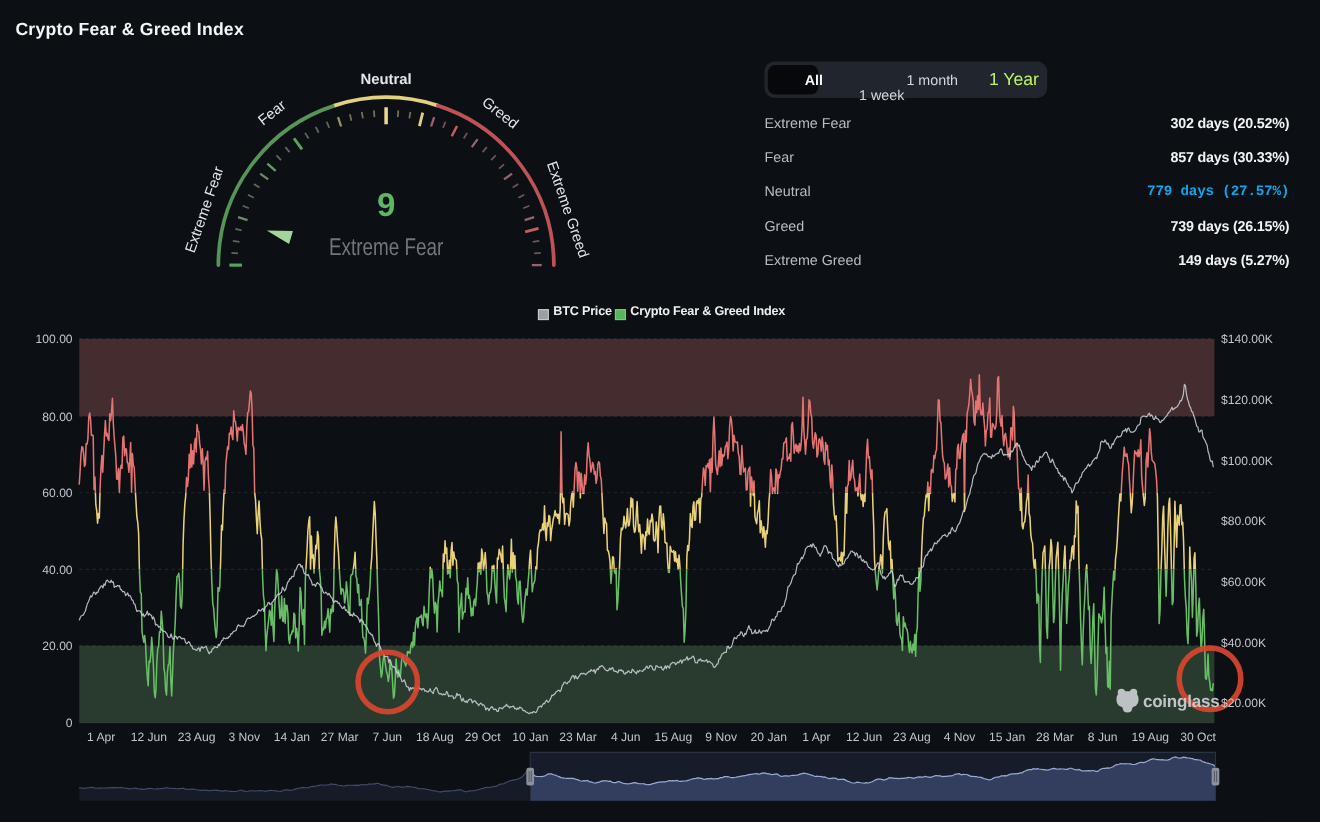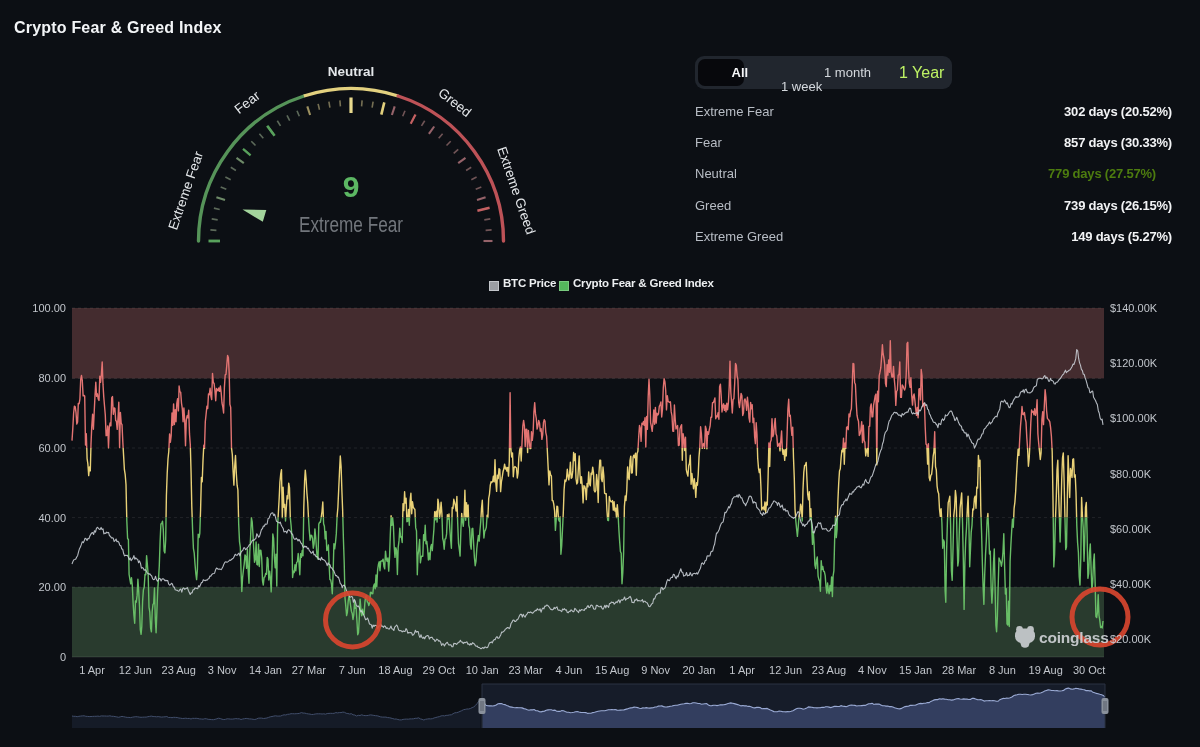--- a/index.html
+++ b/index.html
@@ -76,21 +76,21 @@
   <div style="position:absolute;left:2.5px;top:3px;width:46px;height:27px;background:#07080c;border-radius:7px;color:#f5f6f8;font-size:13px;font-weight:600;text-align:center;line-height:27px;padding-left:34px;">All</div>
   <div style="position:absolute;left:62px;top:14px;height:33px;line-height:33px;font-size:13px;color:#d4d8dd;margin-left:24px;">1 week</div>
   <div style="position:absolute;left:129px;top:0;height:33px;line-height:33px;font-size:13px;color:#d4d8dd;">1 month</div>
   <div style="position:absolute;left:204px;top:0;height:33px;line-height:33px;font-size:16px;color:#bef264;">1 Year</div>
 </div>
 <div style="position:absolute;left:695px;top:104px;font-size:13px;color:#b8bdc5;">Extreme Fear</div>
     <div style="position:absolute;right:28px;top:104px;font-size:13px;font-weight:700;color:#f2f3f5;letter-spacing:-0.2px;">302 days (20.52%)</div>
 <div style="position:absolute;left:695px;top:135px;font-size:13px;color:#b8bdc5;">Fear</div>
     <div style="position:absolute;right:28px;top:135px;font-size:13px;font-weight:700;color:#f2f3f5;letter-spacing:-0.2px;">857 days (30.33%)</div>
 <div style="position:absolute;left:695px;top:166px;font-size:13px;color:#b8bdc5;">Neutral</div>
-    <div style="position:absolute;right:44px;top:166px;font-size:13px;font-weight:700;color:#4d7c0f;letter-spacing:-0.2px;">779 days (27.57%)</div>
+    <div style="position:absolute;right:28px;top:166px;font-size:13px;font-weight:700;color:#0ea5e9;letter-spacing:-0.2px;font-family:Liberation Mono, monospace;">779 days (27.57%)</div>
 <div style="position:absolute;left:695px;top:198px;font-size:13px;color:#b8bdc5;">Greed</div>
     <div style="position:absolute;right:28px;top:198px;font-size:13px;font-weight:700;color:#f2f3f5;letter-spacing:-0.2px;">739 days (26.15%)</div>
 <div style="position:absolute;left:695px;top:229px;font-size:13px;color:#b8bdc5;">Extreme Greed</div>
     <div style="position:absolute;right:28px;top:229px;font-size:13px;font-weight:700;color:#f2f3f5;letter-spacing:-0.2px;text-align:center;">149 days (5.27%)</div>
 
 <div style="position:absolute;left:0;top:0;font-size:11.5px;font-weight:700;color:#edeff1;letter-spacing:-0.2px;">
   <div style="position:absolute;left:489px;top:281px;width:10px;height:10px;background:#9b9ea3;border:1px solid #c3c6ca;"></div>
   <div style="position:absolute;left:503px;top:277px;white-space:nowrap;">BTC Price</div>
   <div style="position:absolute;left:559px;top:281px;width:10px;height:10px;background:#54b75c;border:1px solid #79ca7e;"></div>
   <div style="position:absolute;left:573px;top:277px;white-space:nowrap;">Crypto Fear &amp; Greed Index</div>

